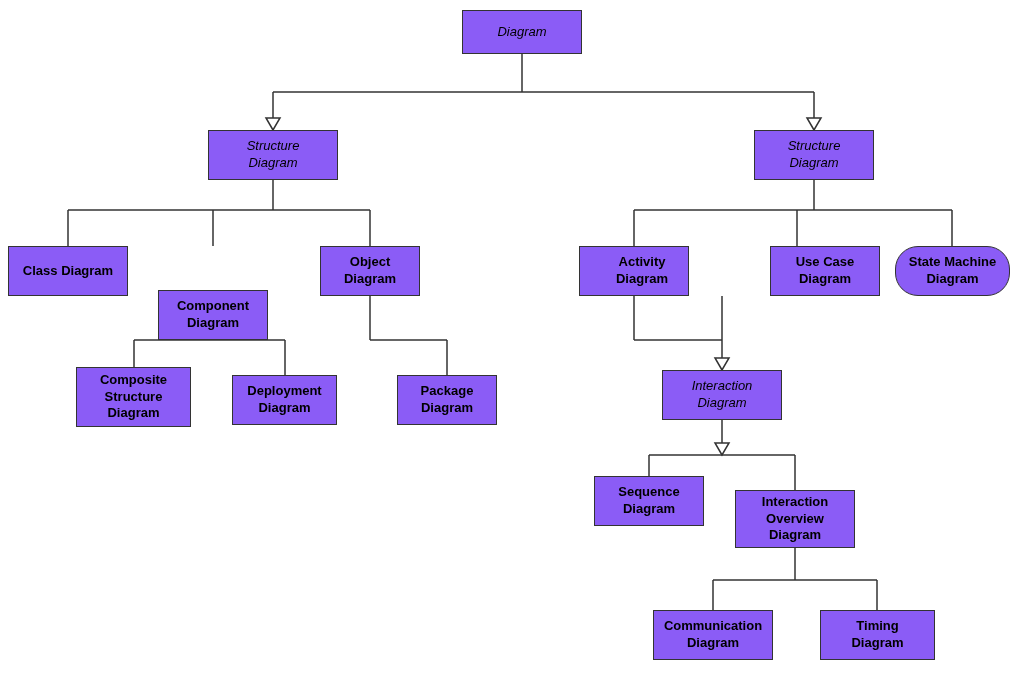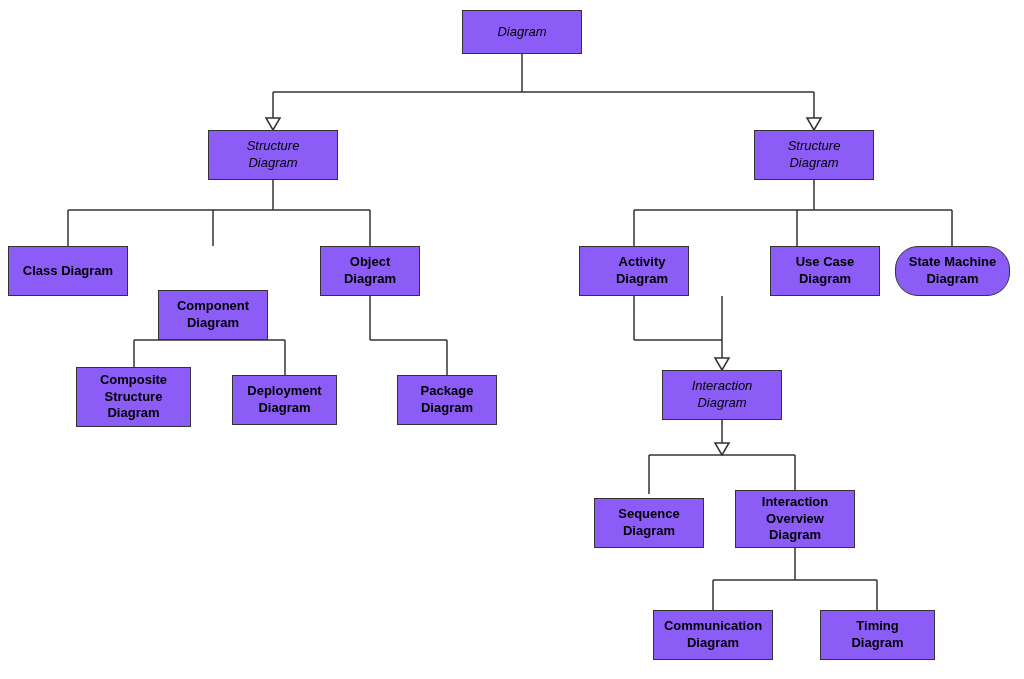--- a/index.html
+++ b/index.html
@@ -129,21 +129,21 @@
       <div class="node" style="left: 397px; top: 375px; width: 100px; height: 50px; white-space: pre-line;">Package
 Diagram</div>
       <div class="node" style="left: 579px; top: 246px; width: 110px; height: 50px; white-space: pre-line; padding-left: 24px;">Activity
 Diagram</div>
       <div class="node" style="left: 742px; top: 246px; width: 110px; height: 50px; white-space: pre-line; margin-left: 28px;">Use Case
 Diagram</div>
       <div class="node" style="left: 895px; top: 246px; width: 115px; height: 50px; white-space: pre-line; border-radius: 23px;">State Machine
 Diagram</div>
       <div class="node italic" style="left: 662px; top: 370px; width: 120px; height: 50px; white-space: pre-line;">Interaction
 Diagram</div>
-      <div class="node" style="left: 594px; top: 498px; width: 110px; height: 50px; white-space: pre-line; text-align: center;">Sequence
+      <div class="node" style="left: 594px; top: 476px; width: 110px; height: 50px; white-space: pre-line; text-align: center;">Sequence
 Diagram</div>
       <div class="node" style="left: 735px; top: 490px; width: 120px; height: 58px; white-space: pre-line;">Interaction
 Overview
 Diagram</div>
       <div class="node" style="left: 653px; top: 610px; width: 120px; height: 50px; white-space: pre-line;">Communication
 Diagram</div>
       <div class="node" style="left: 820px; top: 610px; width: 115px; height: 50px; white-space: pre-line;">Timing Diagram</div>
     </div>
 </div>
 

